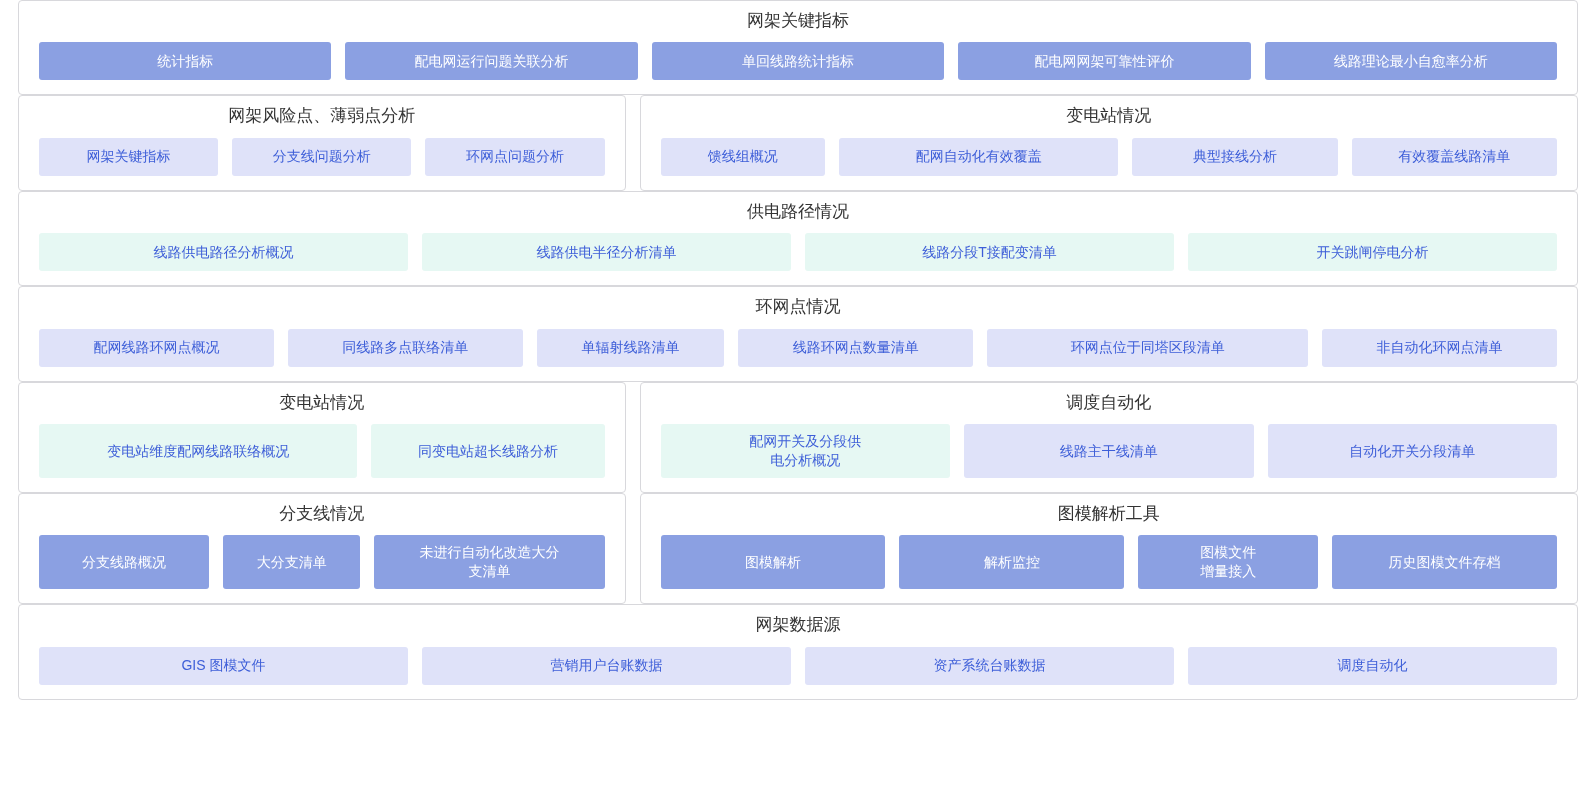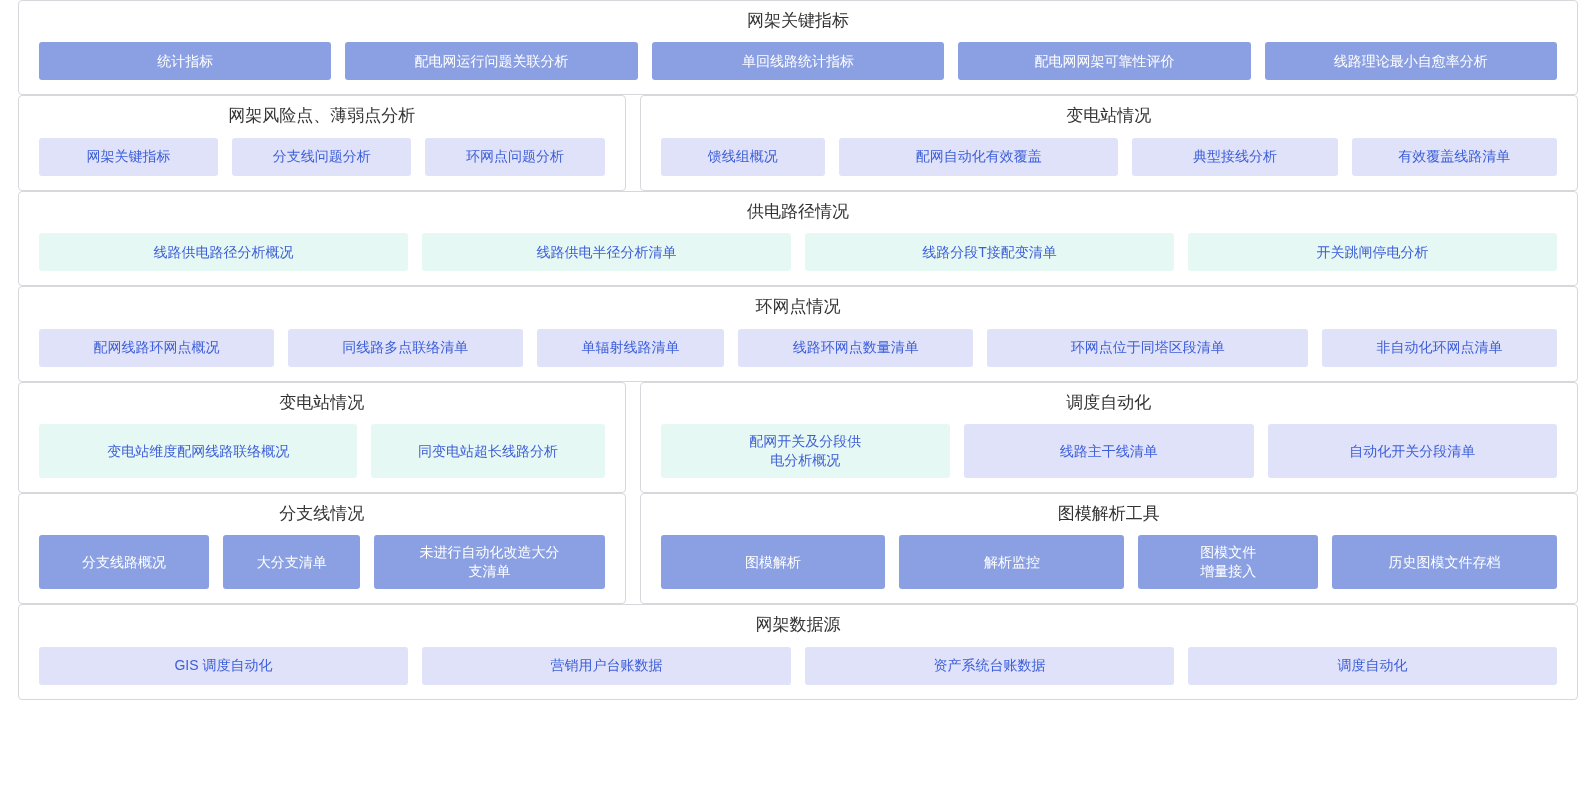--- a/index.html
+++ b/index.html
@@ -166,20 +166,20 @@
         <button class="btn solid narrow">图模文件
 增量接入</button>
         <button class="btn solid">历史图模文件存档</button>
       </div>
     </section>
   </div>
 
   <section class="panel">
     <h2 class="panel-title">网架数据源</h2>
     <div class="btn-row">
-      <button class="btn lavender">GIS 调度自动化</button>
+      <button class="btn lavender">GIS 图模文件</button>
       <button class="btn lavender">营销用户台账数据</button>
       <button class="btn lavender">资产系统台账数据</button>
       <button class="btn lavender">调度自动化</button>
     </div>
   </section>
 
 </div>
 
 </body></html>

